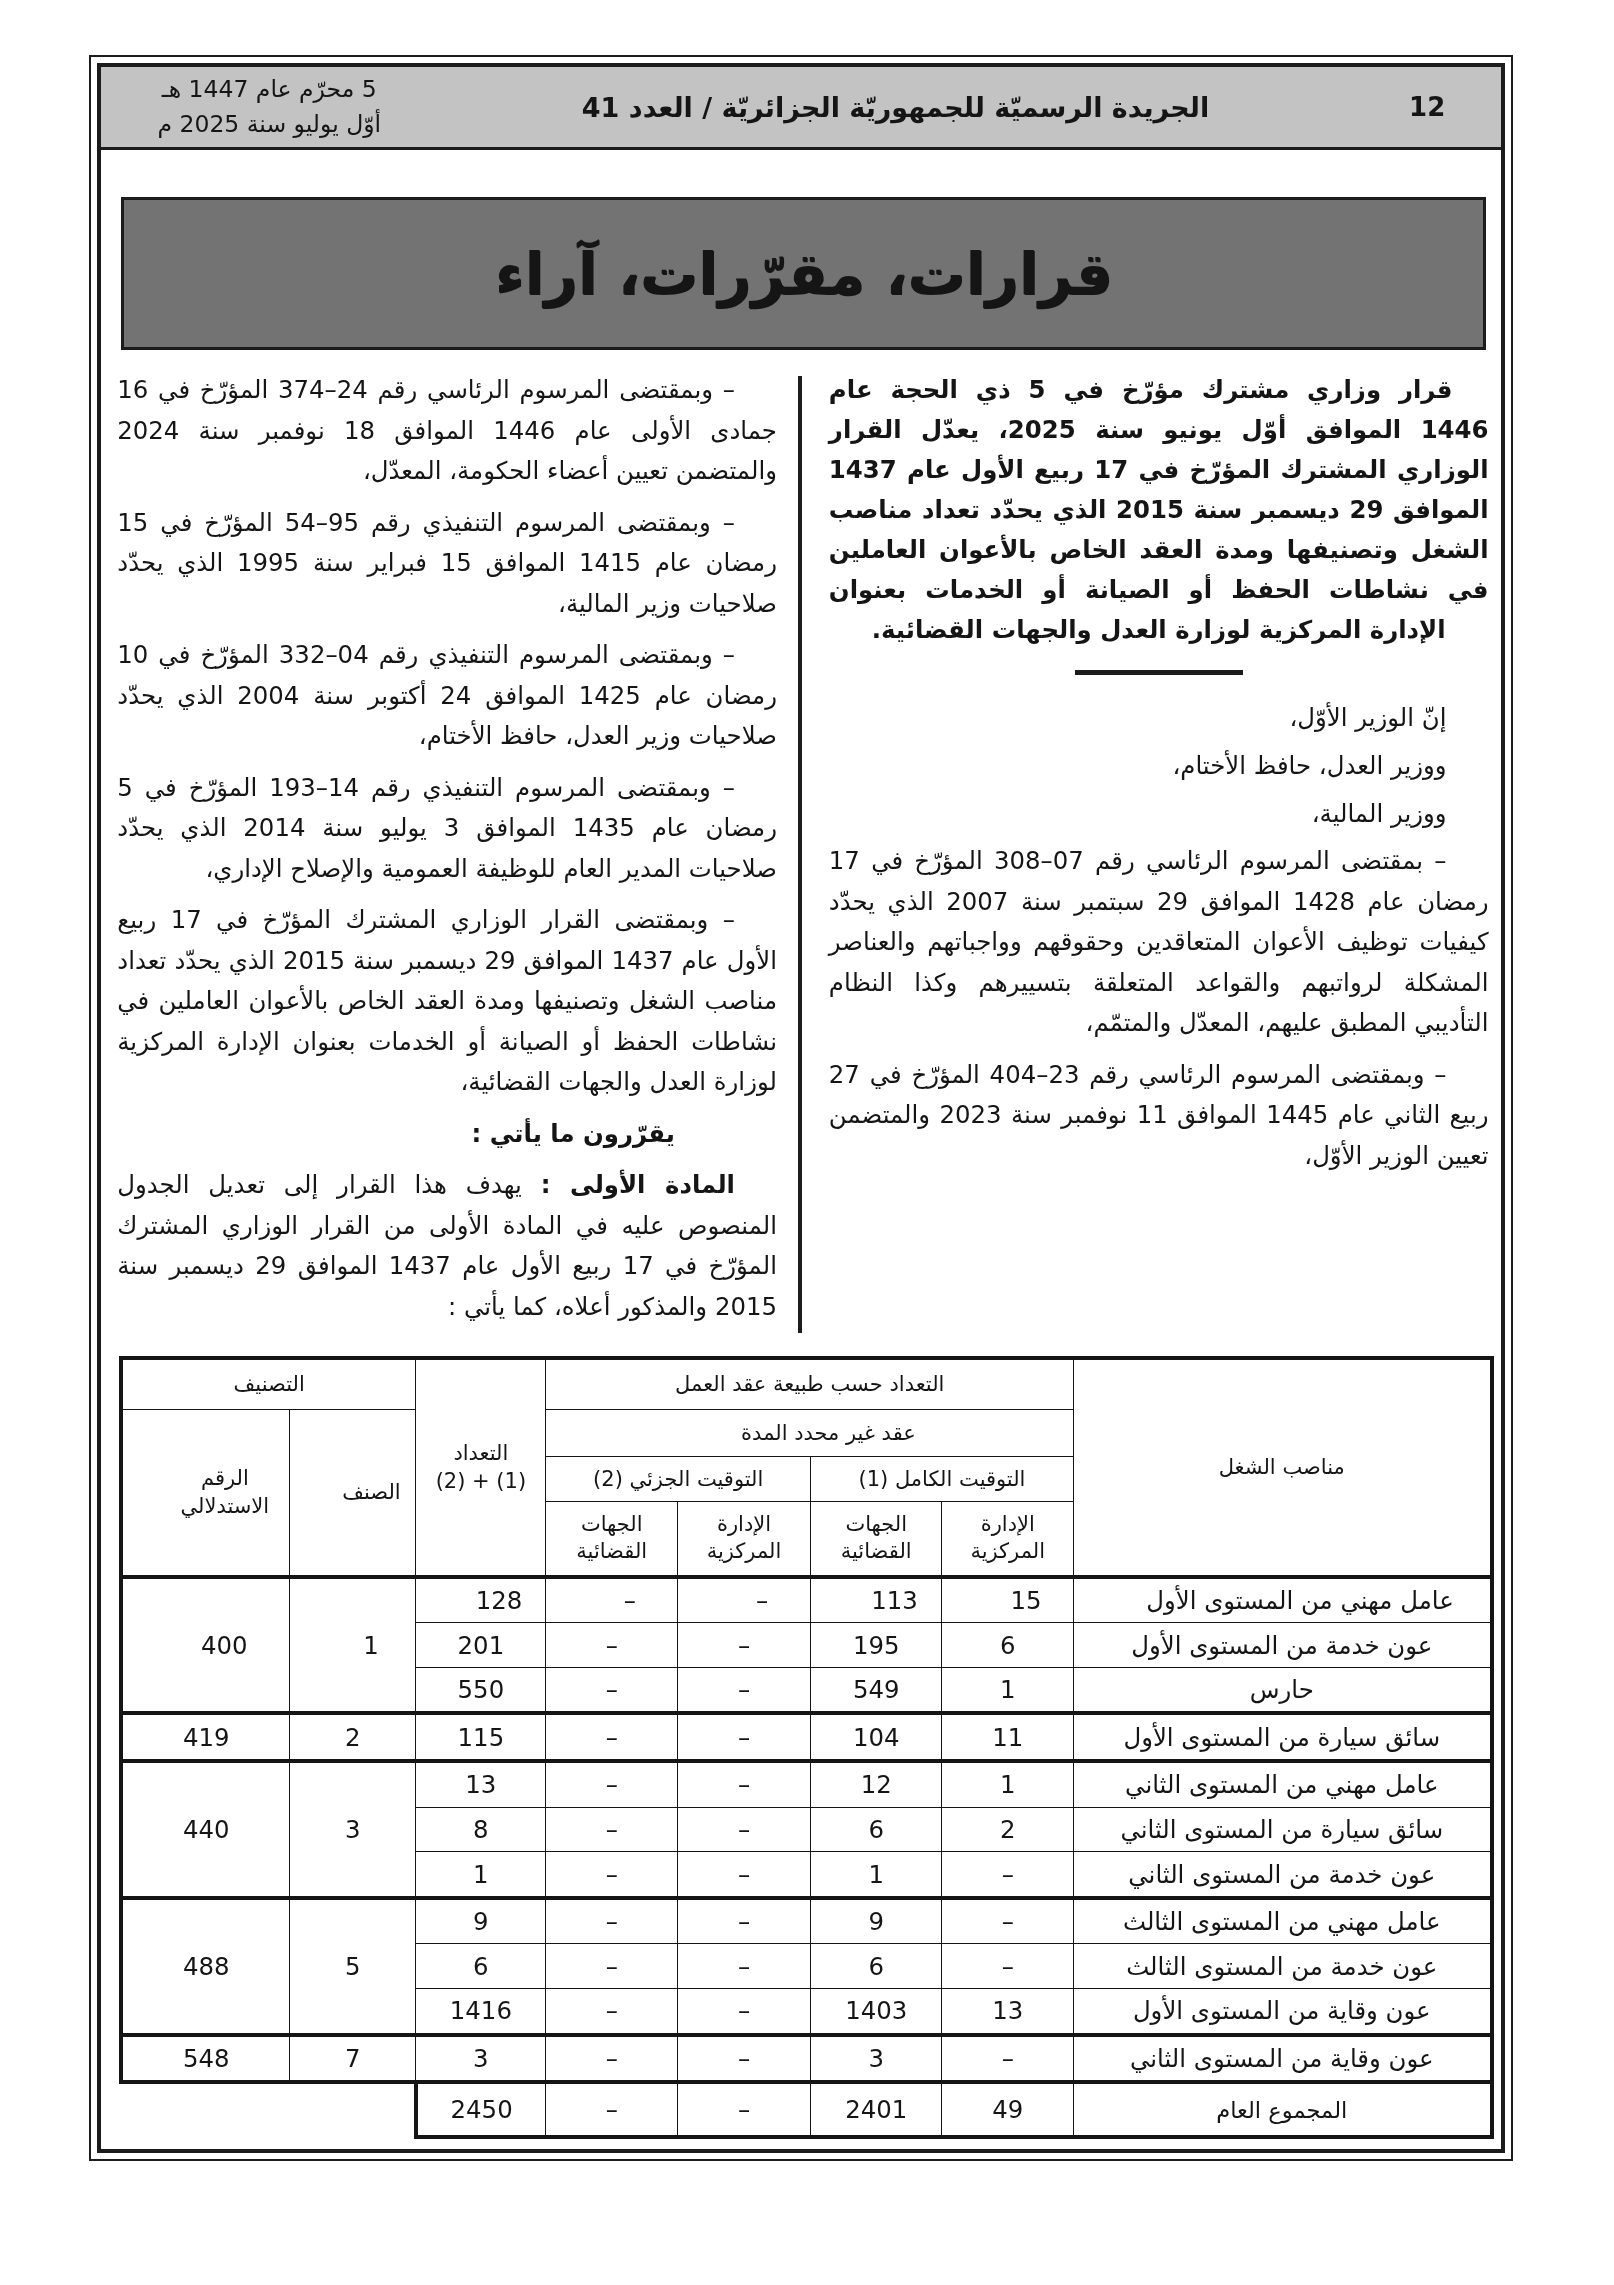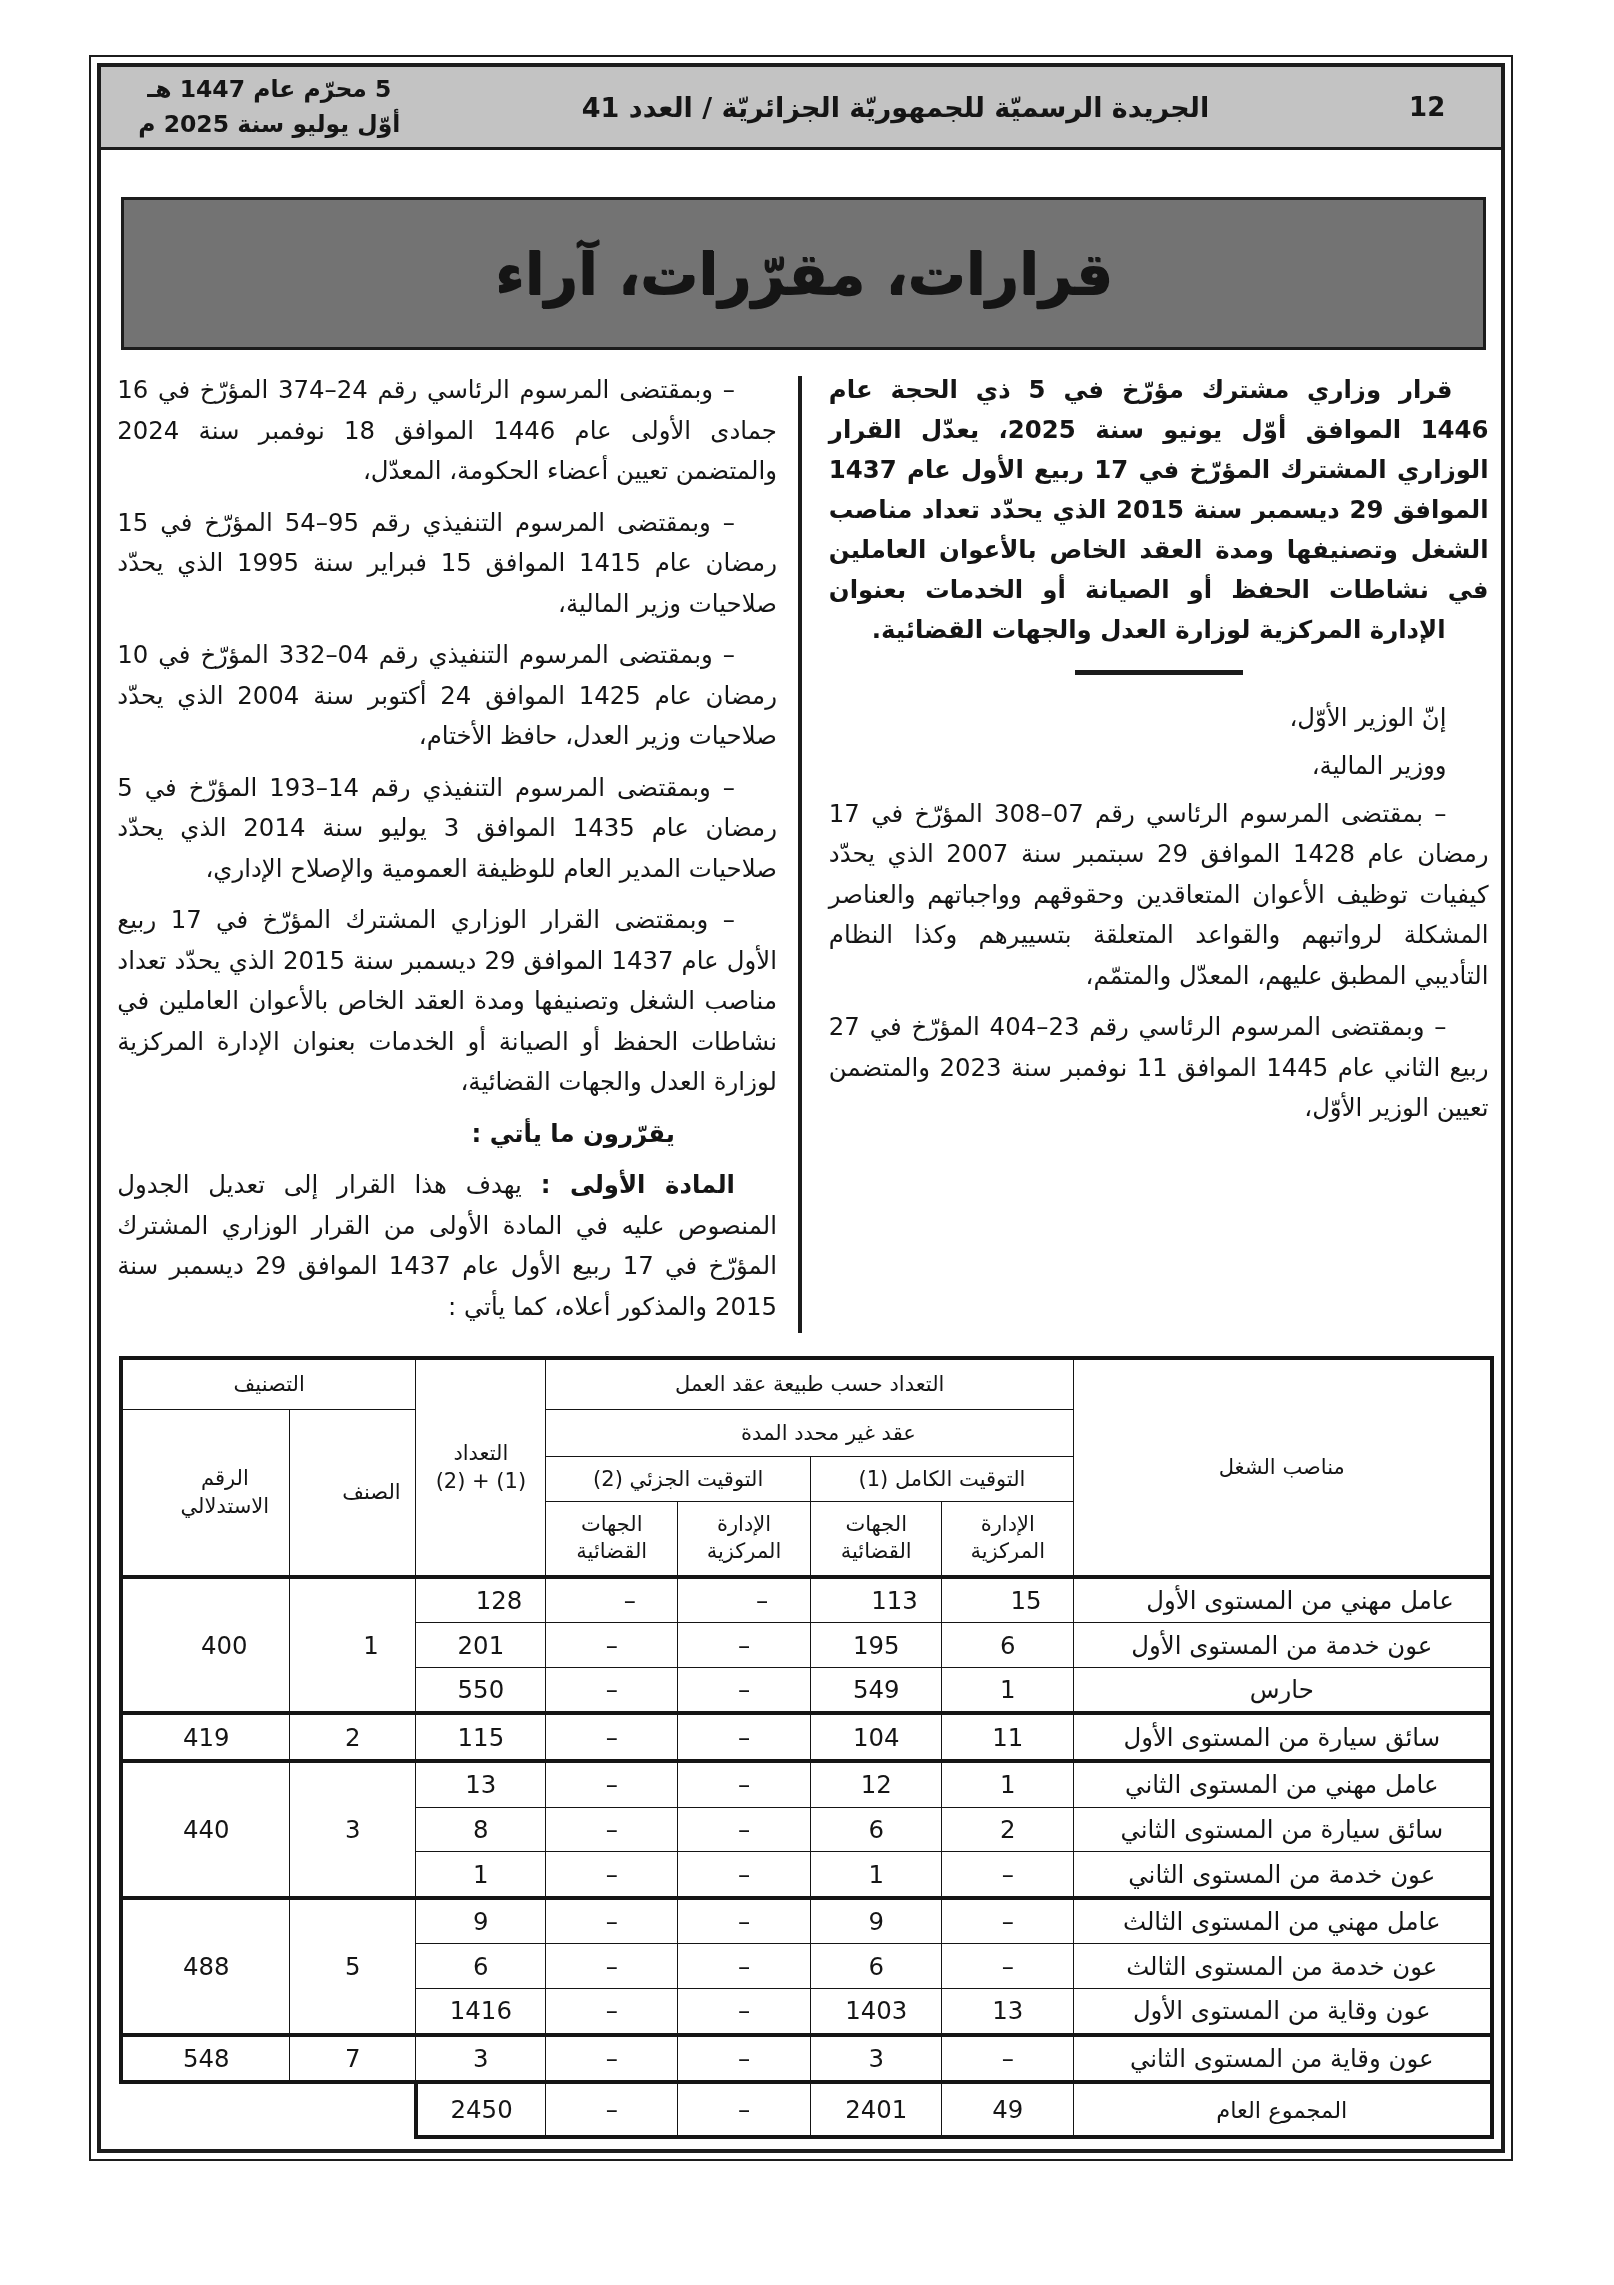--- a/index.html
+++ b/index.html
@@ -16,21 +16,21 @@
     border:4.5px solid #1c1c1c;height:100%;box-sizing:border-box;
     overflow:hidden;display:flex;flex-direction:column;
   }
   
   .strip{
     background:#c3c3c3;border-bottom:3.6px solid #1c1c1c;
     height:80px;flex:0 0 auto;display:flex;align-items:center;padding:0 23.5px;
   }
   .strip .page-num{width:100px;text-align:center;font-size:26px;font-weight:bold;}
   .strip .journal-title{flex:1;text-align:center;font-size:27px;font-weight:bold;}
-  .strip .dates{width:289px;text-align:center;font-size:23.5px;font-weight:bold;line-height:1.5;}
+  .strip .dates{width:289px;text-align:center;font-size:23.5px;font-weight:normal;line-height:1.5;}
   
   .banner{
     margin:47px 14.5px 0 20px;height:147px;background:#737373;
     border:3.6px solid #1c1c1c;display:flex;align-items:center;justify-content:center;
   }
   .banner .banner-title{
     font-size:58px;font-weight:bold;letter-spacing:0.9px;
     text-shadow:0.9px 0.9px 0 #151515;
   }
   
@@ -91,20 +91,21 @@
     <div class="banner">
       <div class="banner-title">قرارات، مقرّرات، آراء</div>
     </div>
 
     <div class="cols">
 
       <div class="col">
         <p class="lead">قرار وزاري مشترك مؤرّخ في 5 ذي الحجة عام 1446 الموافق أوّل يونيو سنة 2025، يعدّل القرار الوزاري المشترك المؤرّخ في 17 ربيع الأول عام 1437 الموافق 29 ديسمبر سنة 2015 الذي يحدّد تعداد مناصب الشغل وتصنيفها ومدة العقد الخاص بالأعوان العاملين في نشاطات الحفظ أو الصيانة أو الخدمات بعنوان الإدارة المركزية لوزارة العدل والجهات القضائية.</p>
         <div class="lead-divider"></div>
         <p class="short">إنّ الوزير الأوّل،</p>
+        <p class="short">ووزير العدل، حافظ الأختام،</p>
         <p class="short">ووزير المالية،</p>
         <p>– بمقتضى المرسوم الرئاسي رقم 07–308 المؤرّخ في 17 رمضان عام 1428 الموافق 29 سبتمبر سنة 2007 الذي يحدّد كيفيات توظيف الأعوان المتعاقدين وحقوقهم وواجباتهم والعناصر المشكلة لرواتبهم والقواعد المتعلقة بتسييرهم وكذا النظام التأديبي المطبق عليهم، المعدّل والمتمّم،</p>
         <p>– وبمقتضى المرسوم الرئاسي رقم 23–404 المؤرّخ في 27 ربيع الثاني عام 1445 الموافق 11 نوفمبر سنة 2023 والمتضمن تعيين الوزير الأوّل،</p>
       </div>
 
       <div class="col-divider"></div>
 
       <div class="col">
         <p>– وبمقتضى المرسوم الرئاسي رقم 24–374 المؤرّخ في 16 جمادى الأولى عام 1446 الموافق 18 نوفمبر سنة 2024 والمتضمن تعيين أعضاء الحكومة، المعدّل،</p>
         <p>– وبمقتضى المرسوم التنفيذي رقم 95–54 المؤرّخ في 15 رمضان عام 1415 الموافق 15 فبراير سنة 1995 الذي يحدّد صلاحيات وزير المالية،</p>

